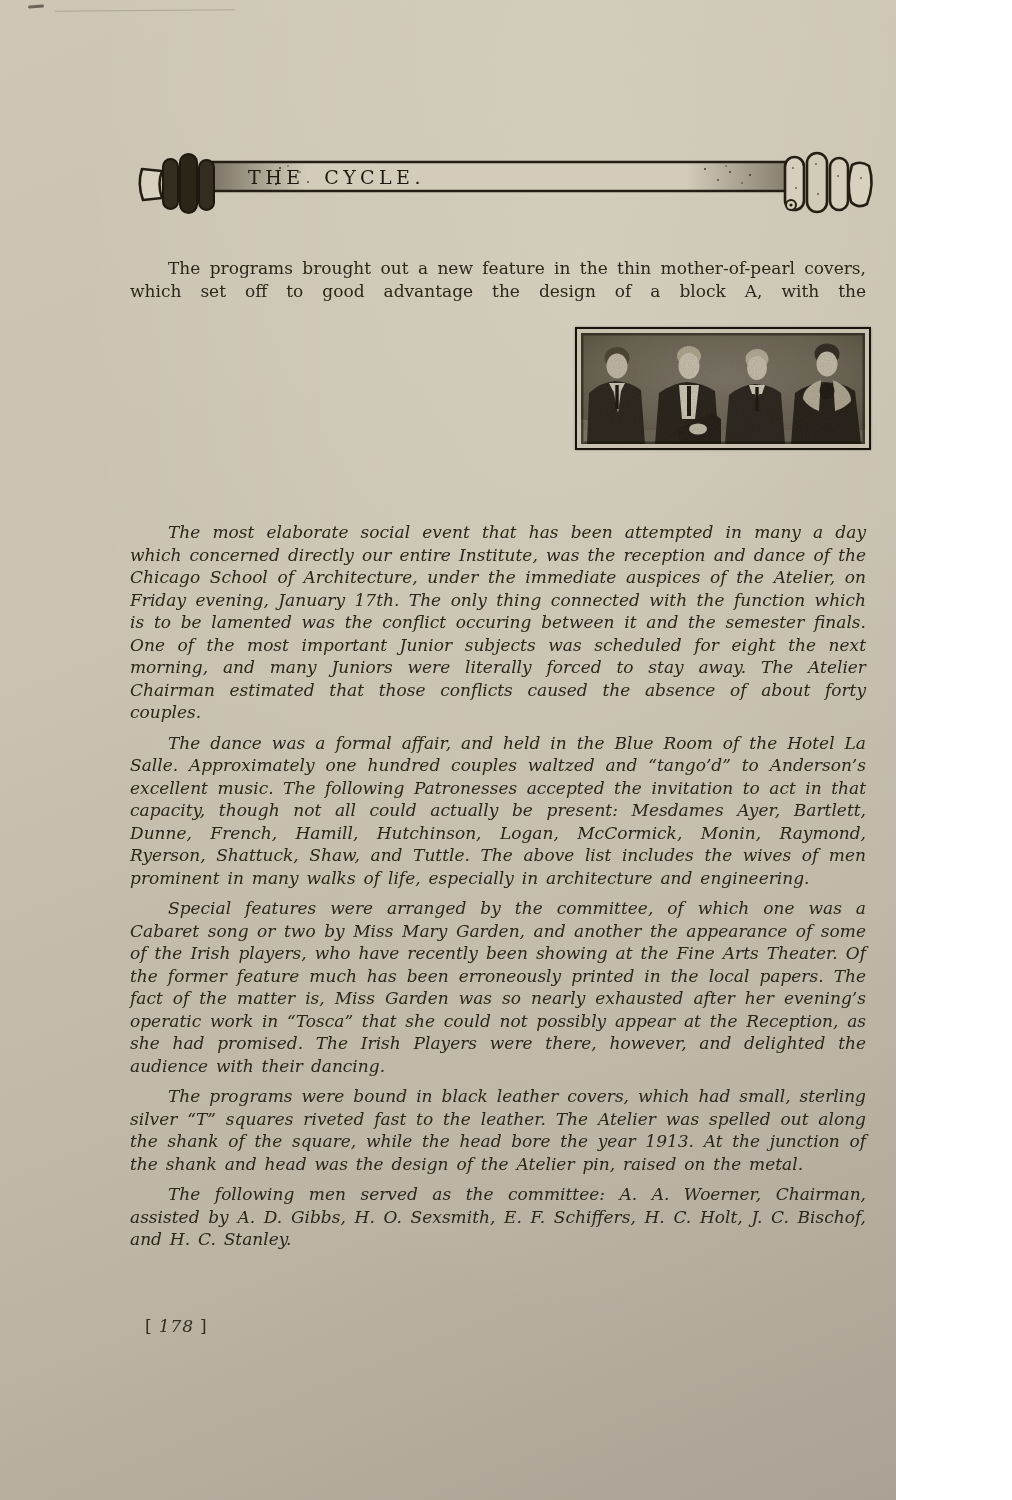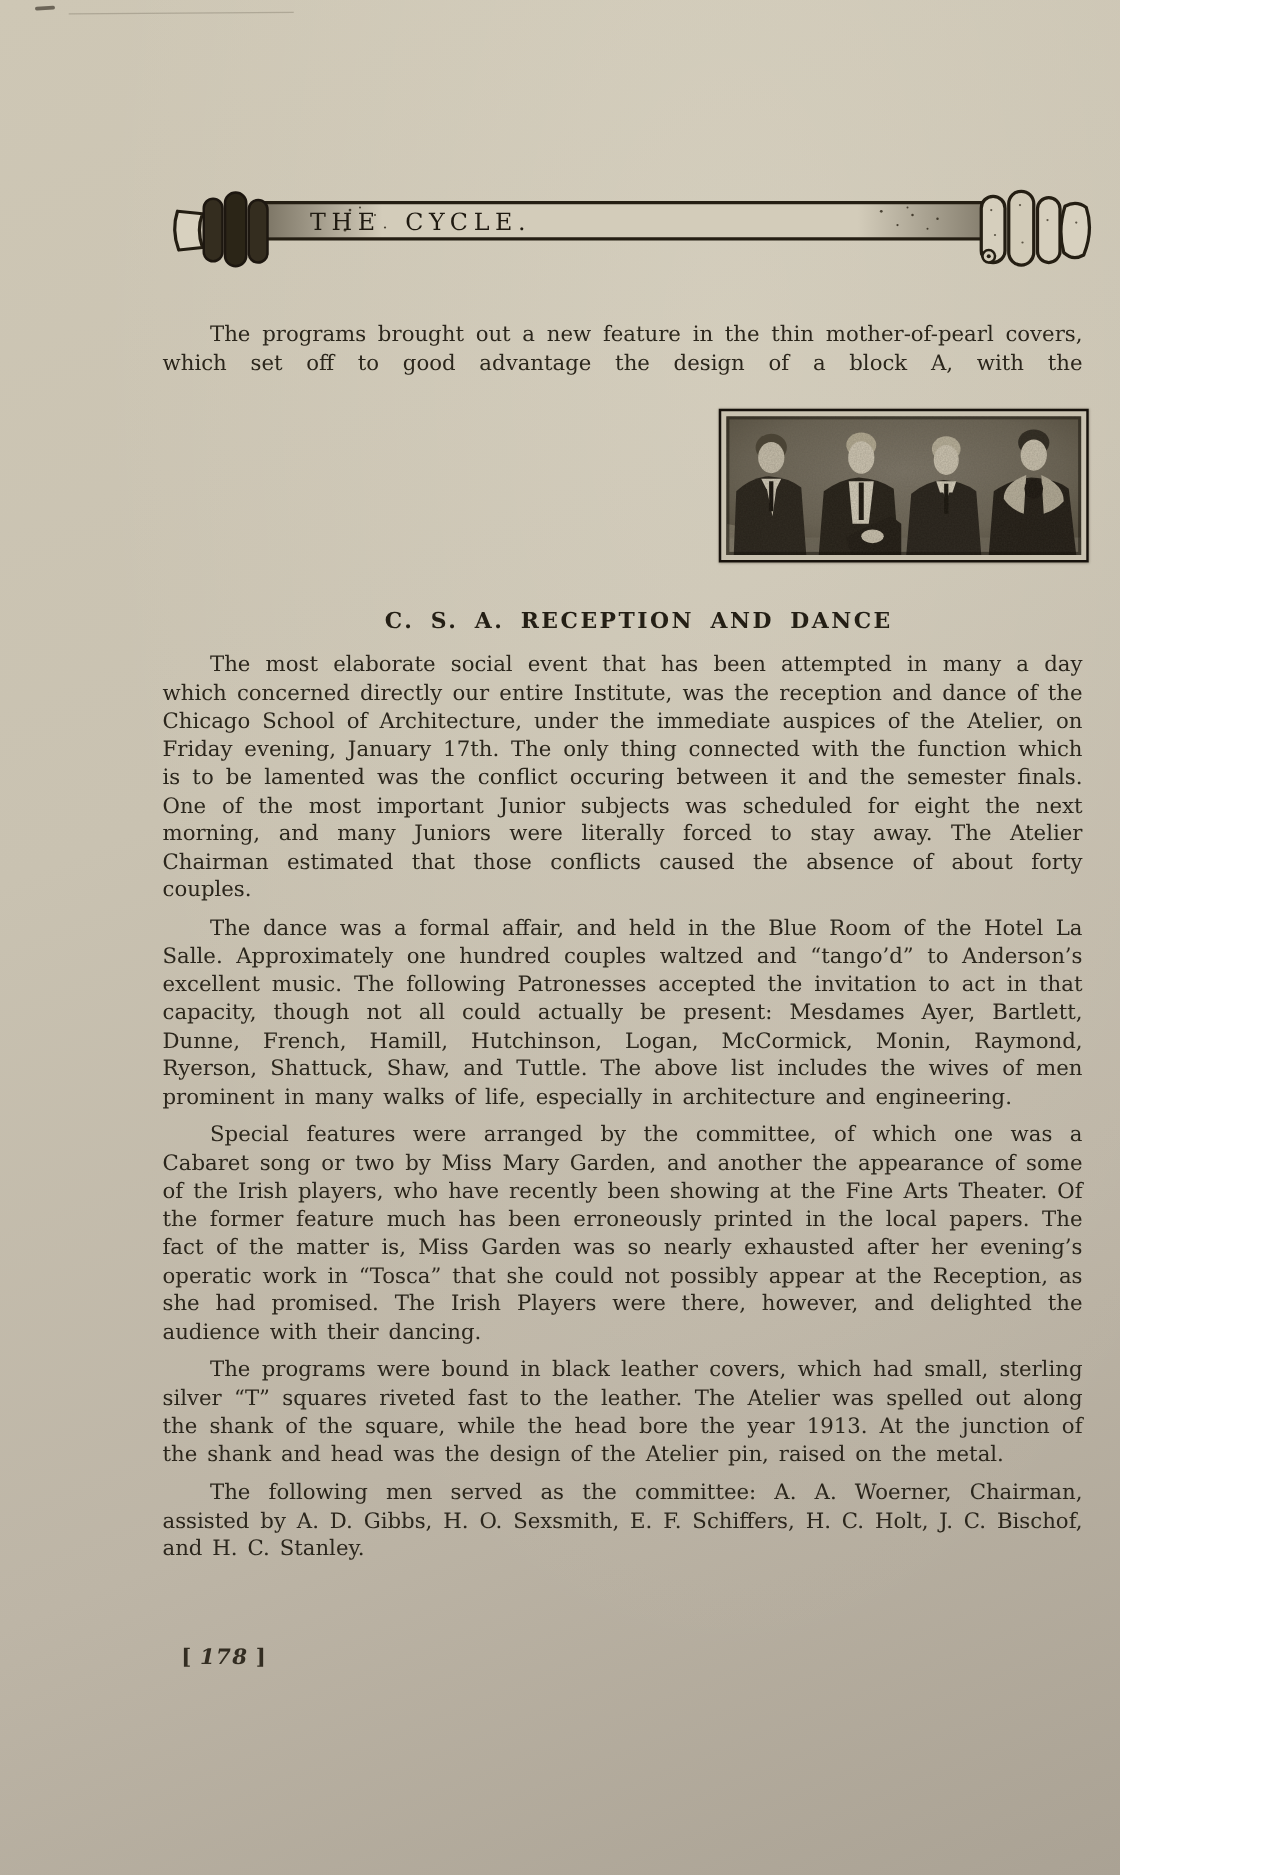--- a/index.html
+++ b/index.html
@@ -29,24 +29,24 @@
   .lead{top:257px;}
   .lead p{text-align-last:justify;}
   .wrapcol{top:302px;width:420px;}
   .wrapcol .committee{margin-top:6px;}
   .heading{
     position:absolute;left:143px;top:487px;width:736px;
     text-align:center;font-weight:bold;font-size:17.5px;
     letter-spacing:2px;word-spacing:5px;color:#241f15;
   }
   .bodycol{top:521px;}
-  .bodycol p{margin:0 0 8px 0;}
+  .bodycol p{margin:0 0 8px 0;font-style:italic;}
   .footer{
     position:absolute;left:145px;top:1316px;
-    font-size:17px;letter-spacing:1px;color:#332d22;font-weight:bold;
+    font-size:17px;letter-spacing:1px;color:#332d22;
   }
   .footer .num{font-style:italic;padding:0 6px;}
   .artifact{position:absolute;pointer-events:none;}
   .a-dash-top{left:28px;top:5px;width:16px;height:3px;background:rgba(55,49,38,.65);border-radius:2px;transform:rotate(-4deg);}
   .a-line-top{left:55px;top:10px;width:180px;height:1px;background:rgba(90,83,68,.28);transform:rotate(-.4deg);}
   .a-dash-mid{left:902px;top:705px;width:24px;height:2px;background:rgba(70,63,50,.42);border-radius:1px;transform:rotate(-2deg);}
   .a-comma{left:1000px;top:1072px;width:5px;height:9px;background:#463e2f;border-radius:50% 50% 60% 40%;transform:rotate(12deg);}
 </style>
 </head>
 <body>
@@ -171,21 +171,20 @@
     </svg>
   </div>
 
   <div class="txt lead">
     <p>The programs brought out a new feature in the thin mother-of-pearl covers, which set off to good advantage the design of a block A, with the</p>
   </div>
 
   <div class="txt wrapcol">
   </div>
 
-  <div class="heading">C. S. A. RECEPTION AND DANCE</div>
 
   <div class="txt bodycol">
     <p>The most elaborate social event that has been attempted in many a day which concerned directly our entire Institute, was the reception and dance of the Chicago School of Architecture, under the immediate auspices of the Atelier, on Friday evening, January 17th.  The only thing connected with the function which is to be lamented was the conflict occuring between it and the semester finals.  One of the most important Junior subjects was scheduled for eight the next morning, and many Juniors were literally forced to stay away.  The Atelier Chairman estimated that those conflicts caused the absence of about forty couples.</p>
     <p>The dance was a formal affair, and held in the Blue Room of the Hotel La Salle.  Approximately one hundred couples waltzed and “tango’d” to Anderson’s excellent music.  The following Patronesses accepted the invitation to act in that capacity, though not all could actually be present:  Mesdames Ayer, Bartlett, Dunne, French, Hamill, Hutchinson, Logan, McCormick, Monin, Raymond, Ryerson, Shattuck, Shaw, and Tuttle.  The above list includes the wives of men prominent in many walks of life, especially in architecture and engineering.</p>
     <p>Special features were arranged by the committee, of which one was a Cabaret song or two by Miss Mary Garden, and another the appearance of some of the Irish players, who have recently been showing at the Fine Arts Theater.  Of the former feature much has been erroneously printed in the local papers.  The fact of the matter is, Miss Garden was so nearly exhausted after her evening’s operatic work in “Tosca” that she could not possibly appear at the Reception, as she had promised.  The Irish Players were there, however, and delighted the audience with their dancing.</p>
     <p>The programs were bound in black leather covers, which had small, sterling silver “T” squares riveted fast to the leather.  The Atelier was spelled out along the shank of the square, while the head bore the year 1913.  At the junction of the shank and head was the design of the Atelier pin, raised on the metal.</p>
     <p>The following men served as the committee:  A. A. Woerner, Chairman, assisted by A. D. Gibbs, H. O. Sexsmith, E. F. Schiffers, H. C. Holt, J. C. Bischof, and H. C. Stanley.</p>
   </div>
 
   <div class="footer">

